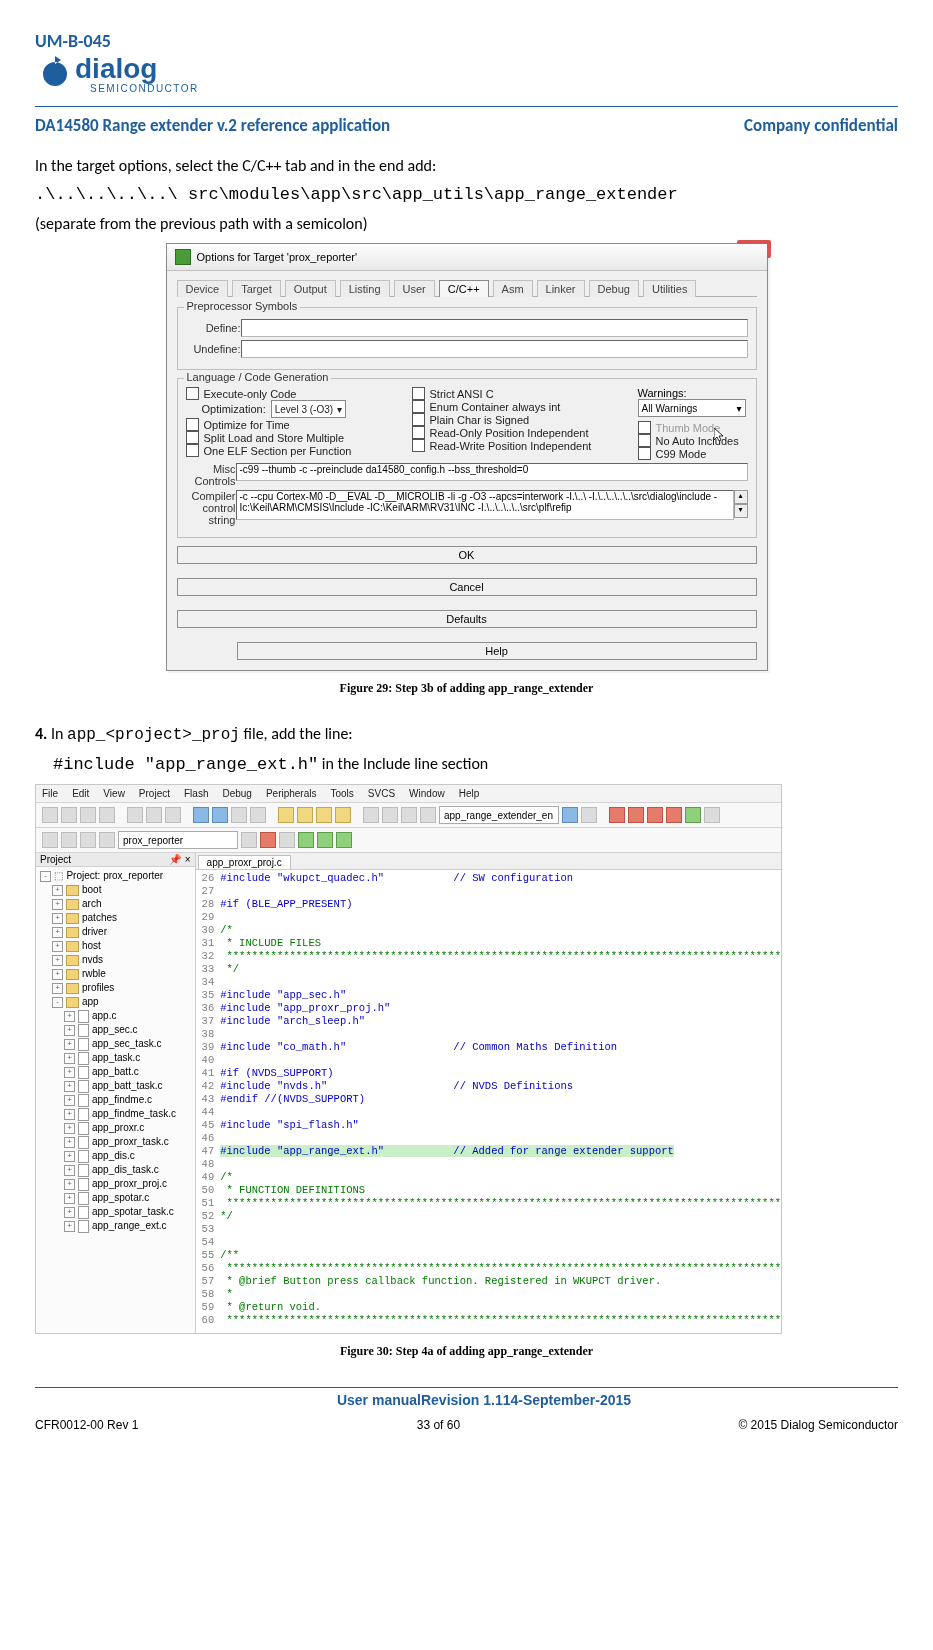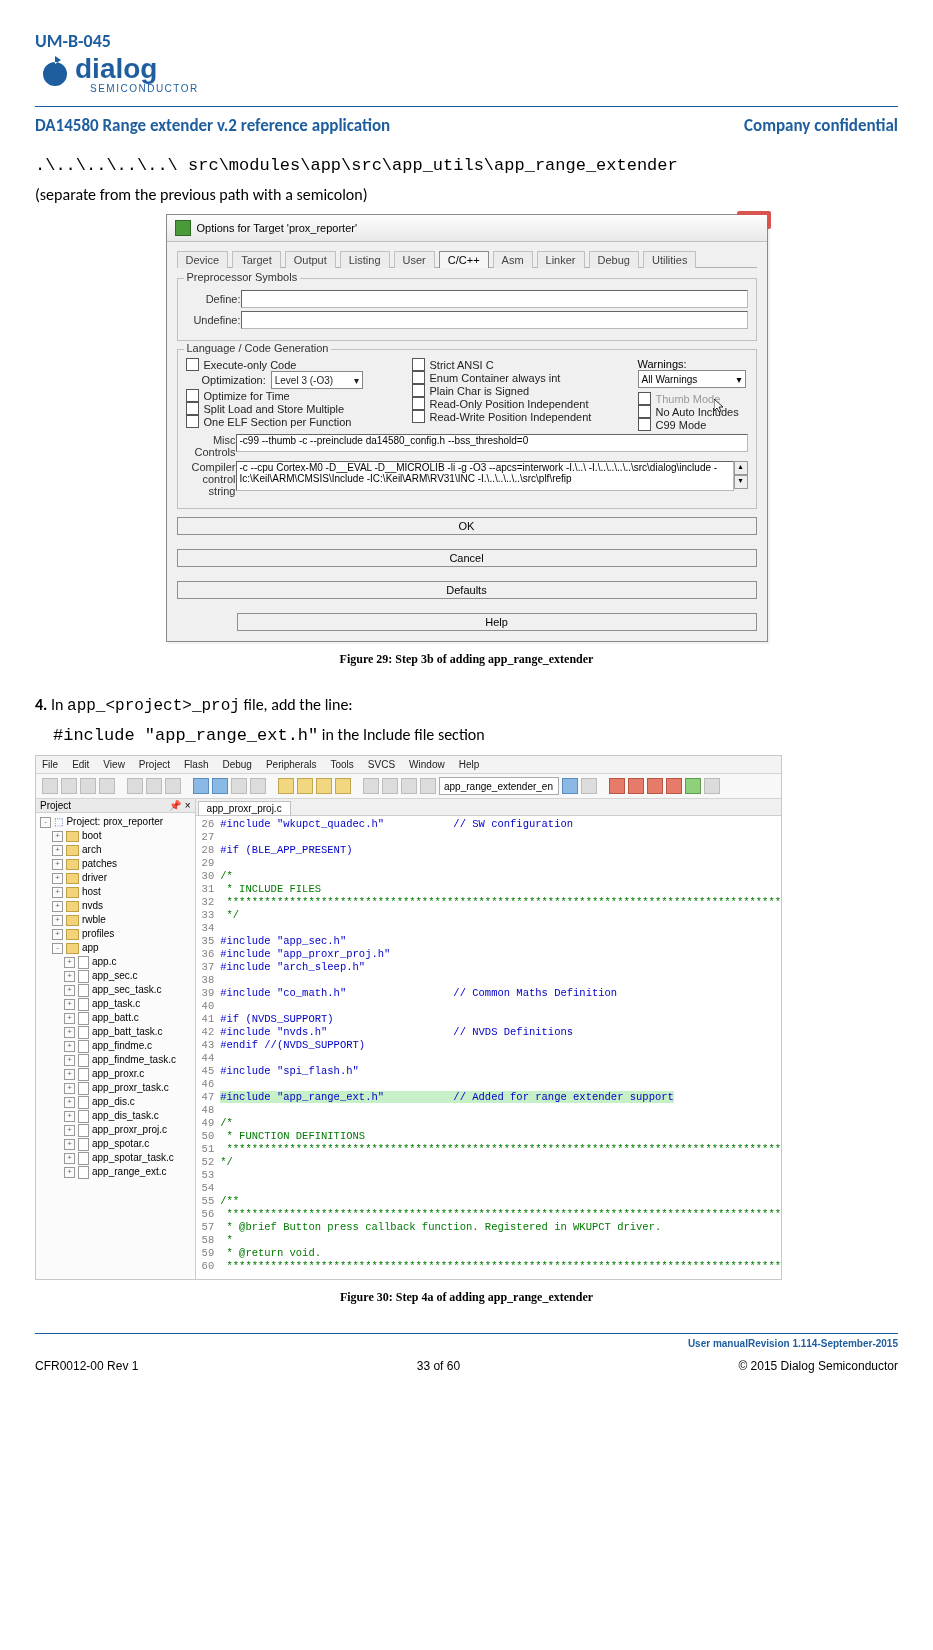--- a/index.html
+++ b/index.html
@@ -113,21 +113,21 @@
     font-size: 10px;
     padding: 0 3px;
     overflow: hidden;
     white-space: nowrap;
   }
   .kcheck { display: flex; align-items: center; gap: 5px; color: #222; }
   .kbox { width: 11px; height: 11px; border: 1px solid #555; background: #fff; }
   .kselect {
     border: 1px solid #888; background: #fff;
     height: 16px; font-size: 10px; padding: 0 3px;
-    display: inline-flex; align-items: center; white-space: nowrap; gap: 17px;
+    display: inline-flex; align-items: center; white-space: nowrap;
   }
   .k2col { display: flex; gap: 12px; }
   .kcol { flex: 1; }
   .kwarncol { width: 110px; }
   .kbtns { display: flex; gap: 14px; justify-content: center; margin-top: 6px; flex-direction: column; }
   .kbtn {
     min-width: 66px;
     background: #f0f0f0;
     border: 1px solid #8f8f8f;
     padding: 2px 10px;
@@ -211,23 +211,23 @@
   .gutter { color:#808080; text-align:right; padding: 0 6px; user-select:none; }
   .src { flex:1; }
   .c-pp { color:#0000c8; }
   .c-cm { color:#007a00; }
   .c-hi { background:#c8f0c8; }
   .c-bar { color:#007a00; }
 
   
   .footer-rule { border-top:1.5px solid #1f5e9e; margin: 20px 0 4px 0; }
   .footerline1 {
-    display:flex; justify-content: flex-end;
+    display:flex; justify-content: center;
     color:#1f5e9e; font-weight:bold; font-family: Arial, sans-serif;
-    font-size: 10px;
+    font-size: 14px;
     margin-left: 35px;
   }
   .footerline2 {
     display:flex; justify-content: space-between;
     color:#000; font-family: Arial, sans-serif;
     font-size: 12px;
     margin-top: 10px;
   }
 </style>
 </head>
@@ -244,20 +244,21 @@
         <text x="55" y="40" font-family="Arial" font-size="10" letter-spacing="1.5" fill="#1f5e9e">SEMICONDUCTOR</text>
       </svg>
     </div>
   </div>
   <div class="rule"></div>
   <div class="titlebar">
     <div>DA14580 Range extender v.2 reference application</div>
     <div>Company confidential</div>
   </div>
 
+  <div class="para">In the target options, select the C/C++ tab and in the end add:</div>
   <div class="para mono" style="font-size:17px">.\..\..\..\..\ src\modules\app\src\app_utils\app_range_extender</div>
   <div class="para">(separate from the previous path with a semicolon)</div>
 
   <div class="keil-dialog">
     <div class="keil-close">×</div>
     <div class="keil-titlebar">
       <span class="kticon"></span>
       <span>Options for Target 'prox_reporter'</span>
     </div>
     <div class="keil-body">
@@ -387,21 +388,21 @@
         </div>
     </div>
   </div>
 
   <div class="figure-caption">Figure 29: Step 3b of adding app_range_extender</div>
 
   <div class="para">
     <b>4.</b><span> In </span><span class="mono">app_&lt;project&gt;_proj</span><span> file, add the line:</span>
   </div>
   <div class="para" style="margin-left:18px">
-    <span class="mono" style="font-size:17px">#include "app_range_ext.h"</span><span> in the Include file section</span>
+    <span class="mono" style="font-size:17px">#include "app_range_ext.h"</span><span> in the Include line section</span>
   </div>
 
   <div class="ide">
     <div class="menubar" id="idemenu">
         <span>File</span>
         <span>Edit</span>
         <span>View</span>
         <span>Project</span>
         <span>Flash</span>
         <span>Debug</span>
@@ -440,20 +441,35 @@
         </span>
       <span class="ticon b"></span>
         <span class="ticon"></span>
       <span style="width:6px"></span>
       <span class="ticon r"></span>
         <span class="ticon r"></span>
         <span class="ticon r"></span>
         <span class="ticon r"></span>
       <span class="ticon g"></span>
       <span class="ticon"></span>
+    </div>
+    <div class="toolbar">
+      <span class="ticon"></span>
+        <span class="ticon"></span>
+        <span class="ticon"></span>
+        <span class="ticon"></span>
+      <span class="combo">
+          <span>prox_reporter</span>
+        </span>
+      <span class="ticon"></span>
+        <span class="ticon r"></span>
+        <span class="ticon"></span>
+      <span class="ticon g"></span>
+        <span class="ticon g"></span>
+        <span class="ticon g"></span>
     </div>
     <div class="split">
       <div class="projpanel">
         <div class="projtitle">
             <span>Project</span>
             <span>📌 ×</span>
           </div>
         <div class="tree" id="tree">
             <div class="node ">
               <span class="sq">-</span>

